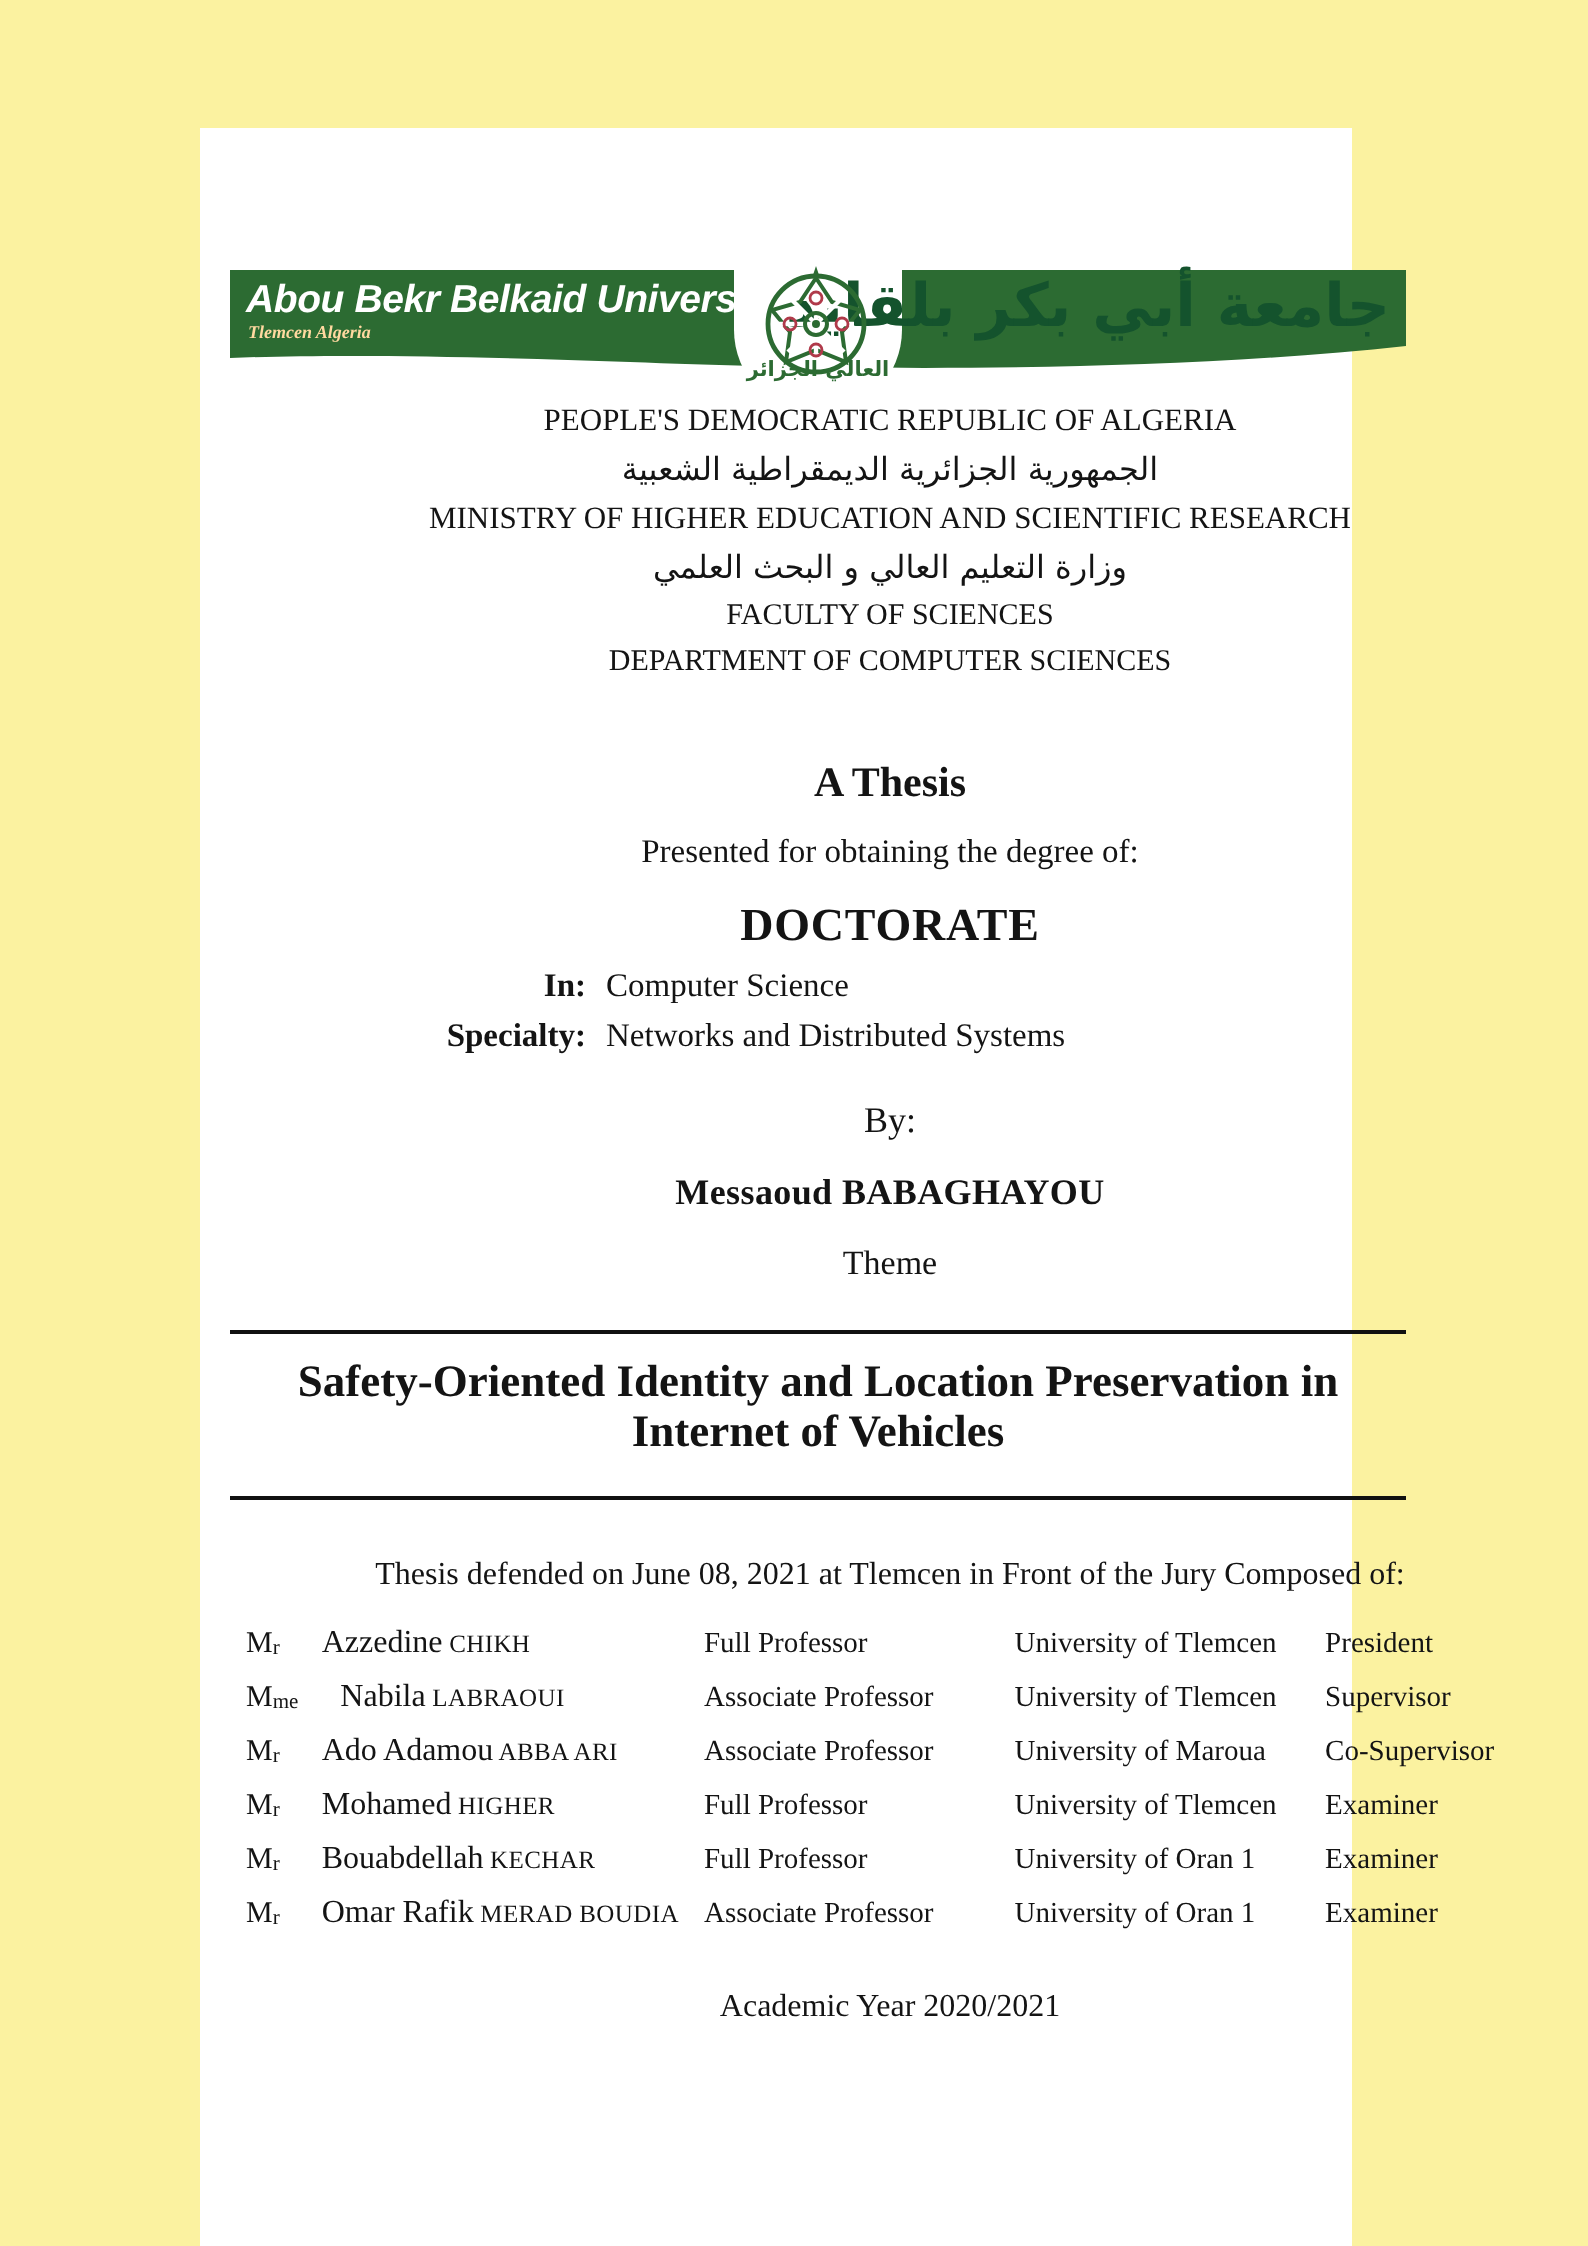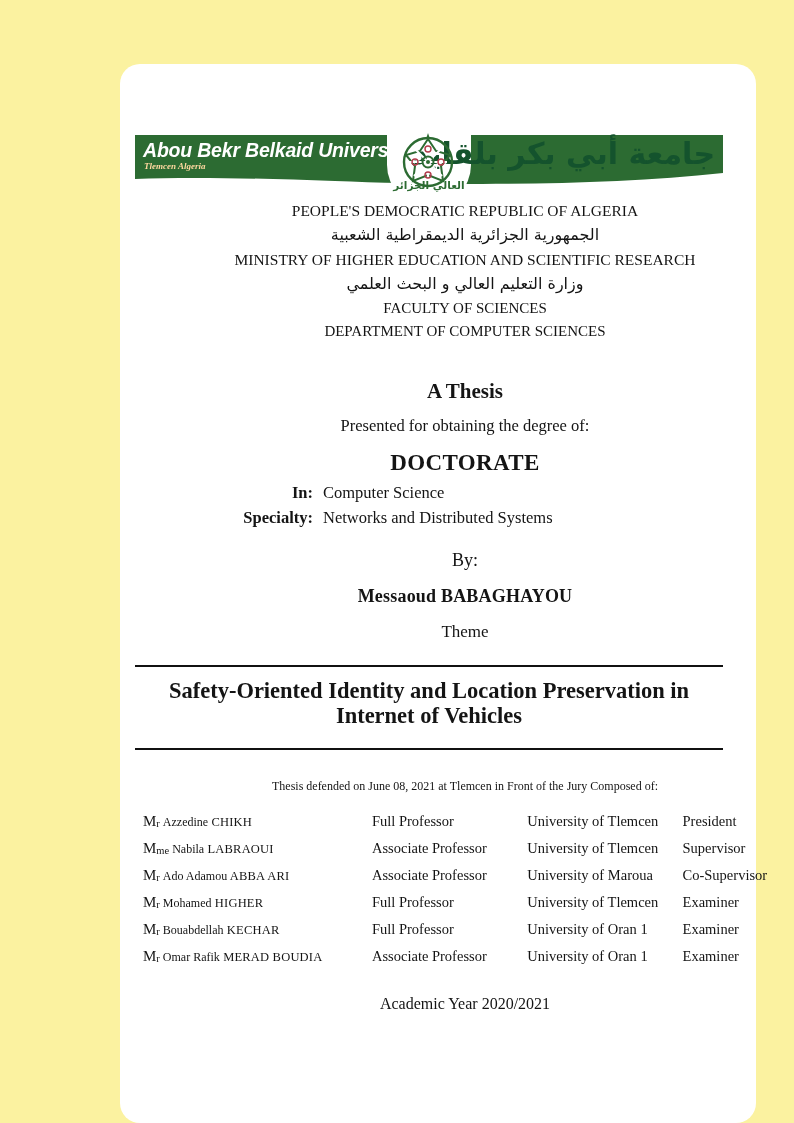--- a/index.html
+++ b/index.html
@@ -11,26 +11,25 @@
     height: 1123px;
     background: #fbf2a0;
     font-family: "Liberation Serif", "DejaVu Serif", serif;
     color: #141414;
     overflow: hidden;
   }
 
   
   #page-sheet {
     position: absolute;
-    left: 120px;
+    left: 100px;
     top: 64px;
-    width: 636px;
+    width: 576px;
     height: 1059px;
     background: #ffffff;
-    border-radius: 20px;
   }
 
   
   .banner-wrap {
     position: absolute;
     left: 15px;
     top: 71px;
     width: 588px;
     height: 52px;
   }
@@ -222,21 +221,21 @@
     line-height: 25px;
   }
 
   
   .defense-line {
     position: absolute;
     left: 0;
     top: 715px;
     width: 690px;
     text-align: center;
-    font-size: 12px;
+    font-size: 16px;
   }
 
   .jury-table {
     position: absolute;
     left: 17px;
     top: 749px;
     width: 660px;
     border-collapse: collapse;
   }
   .jury-table td {
@@ -254,22 +253,22 @@
   .title-hon {
     font-size: 15px;
   }
   .title-hon sub {
     font-size: 10.5px;
     vertical-align: baseline;
     position: relative;
     top: 1px;
   }
   .name-given {
-    font-size: 12px;
-    margin-left: 3px;
+    font-size: 16px;
+    margin-left: 21px;
   }
   .name-family {
     font-size: 12.5px;
     font-variant: small-caps;
     letter-spacing: 0.2px;
   }
 
   .academic-year {
     position: absolute;
     left: 0;

